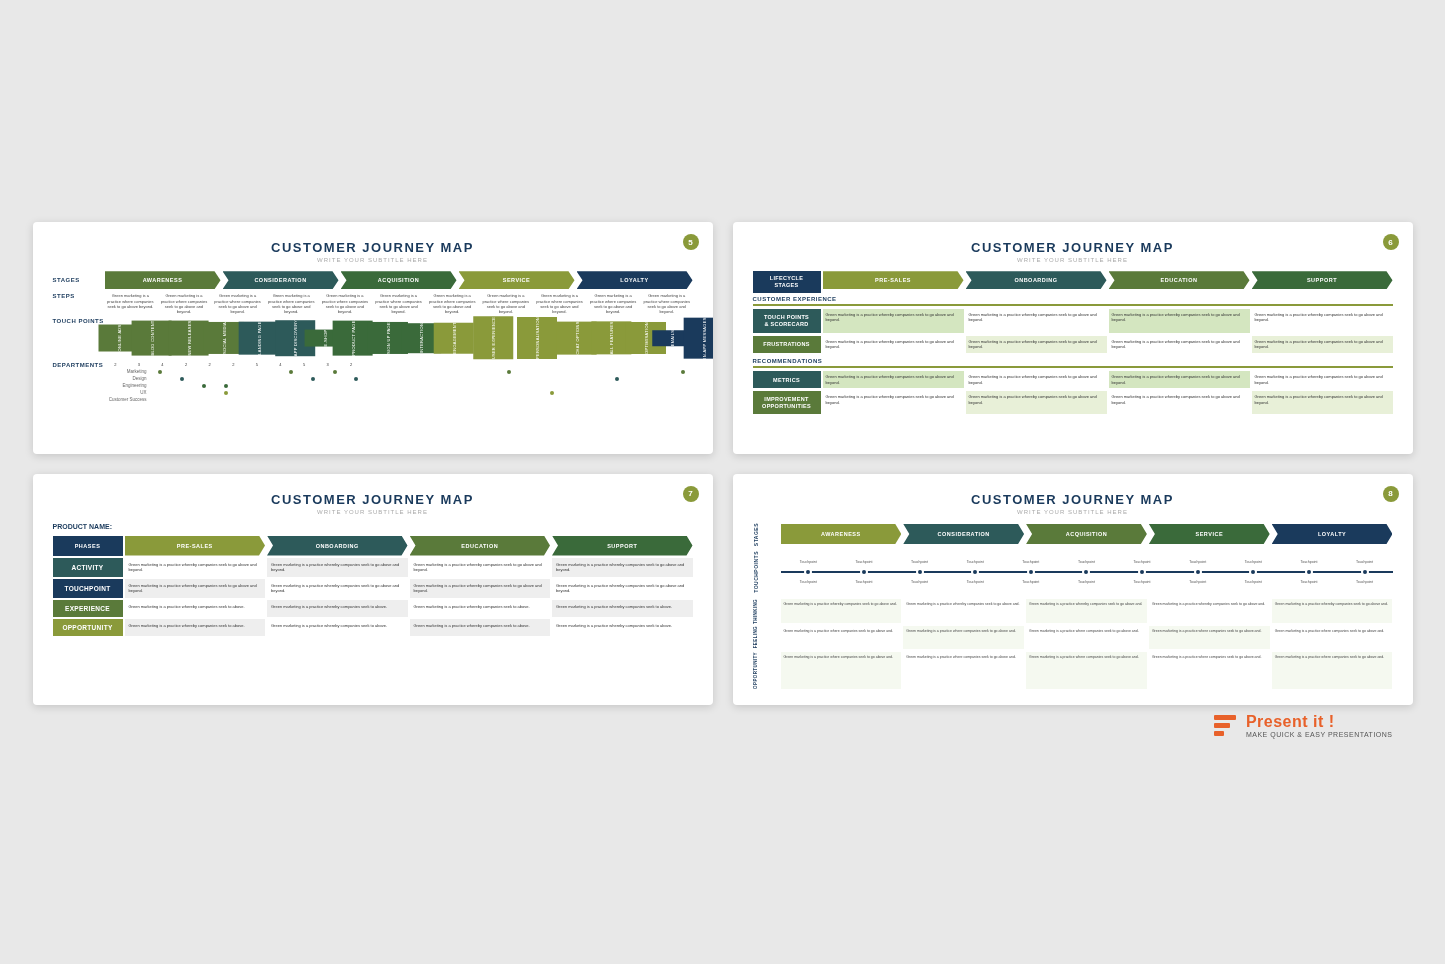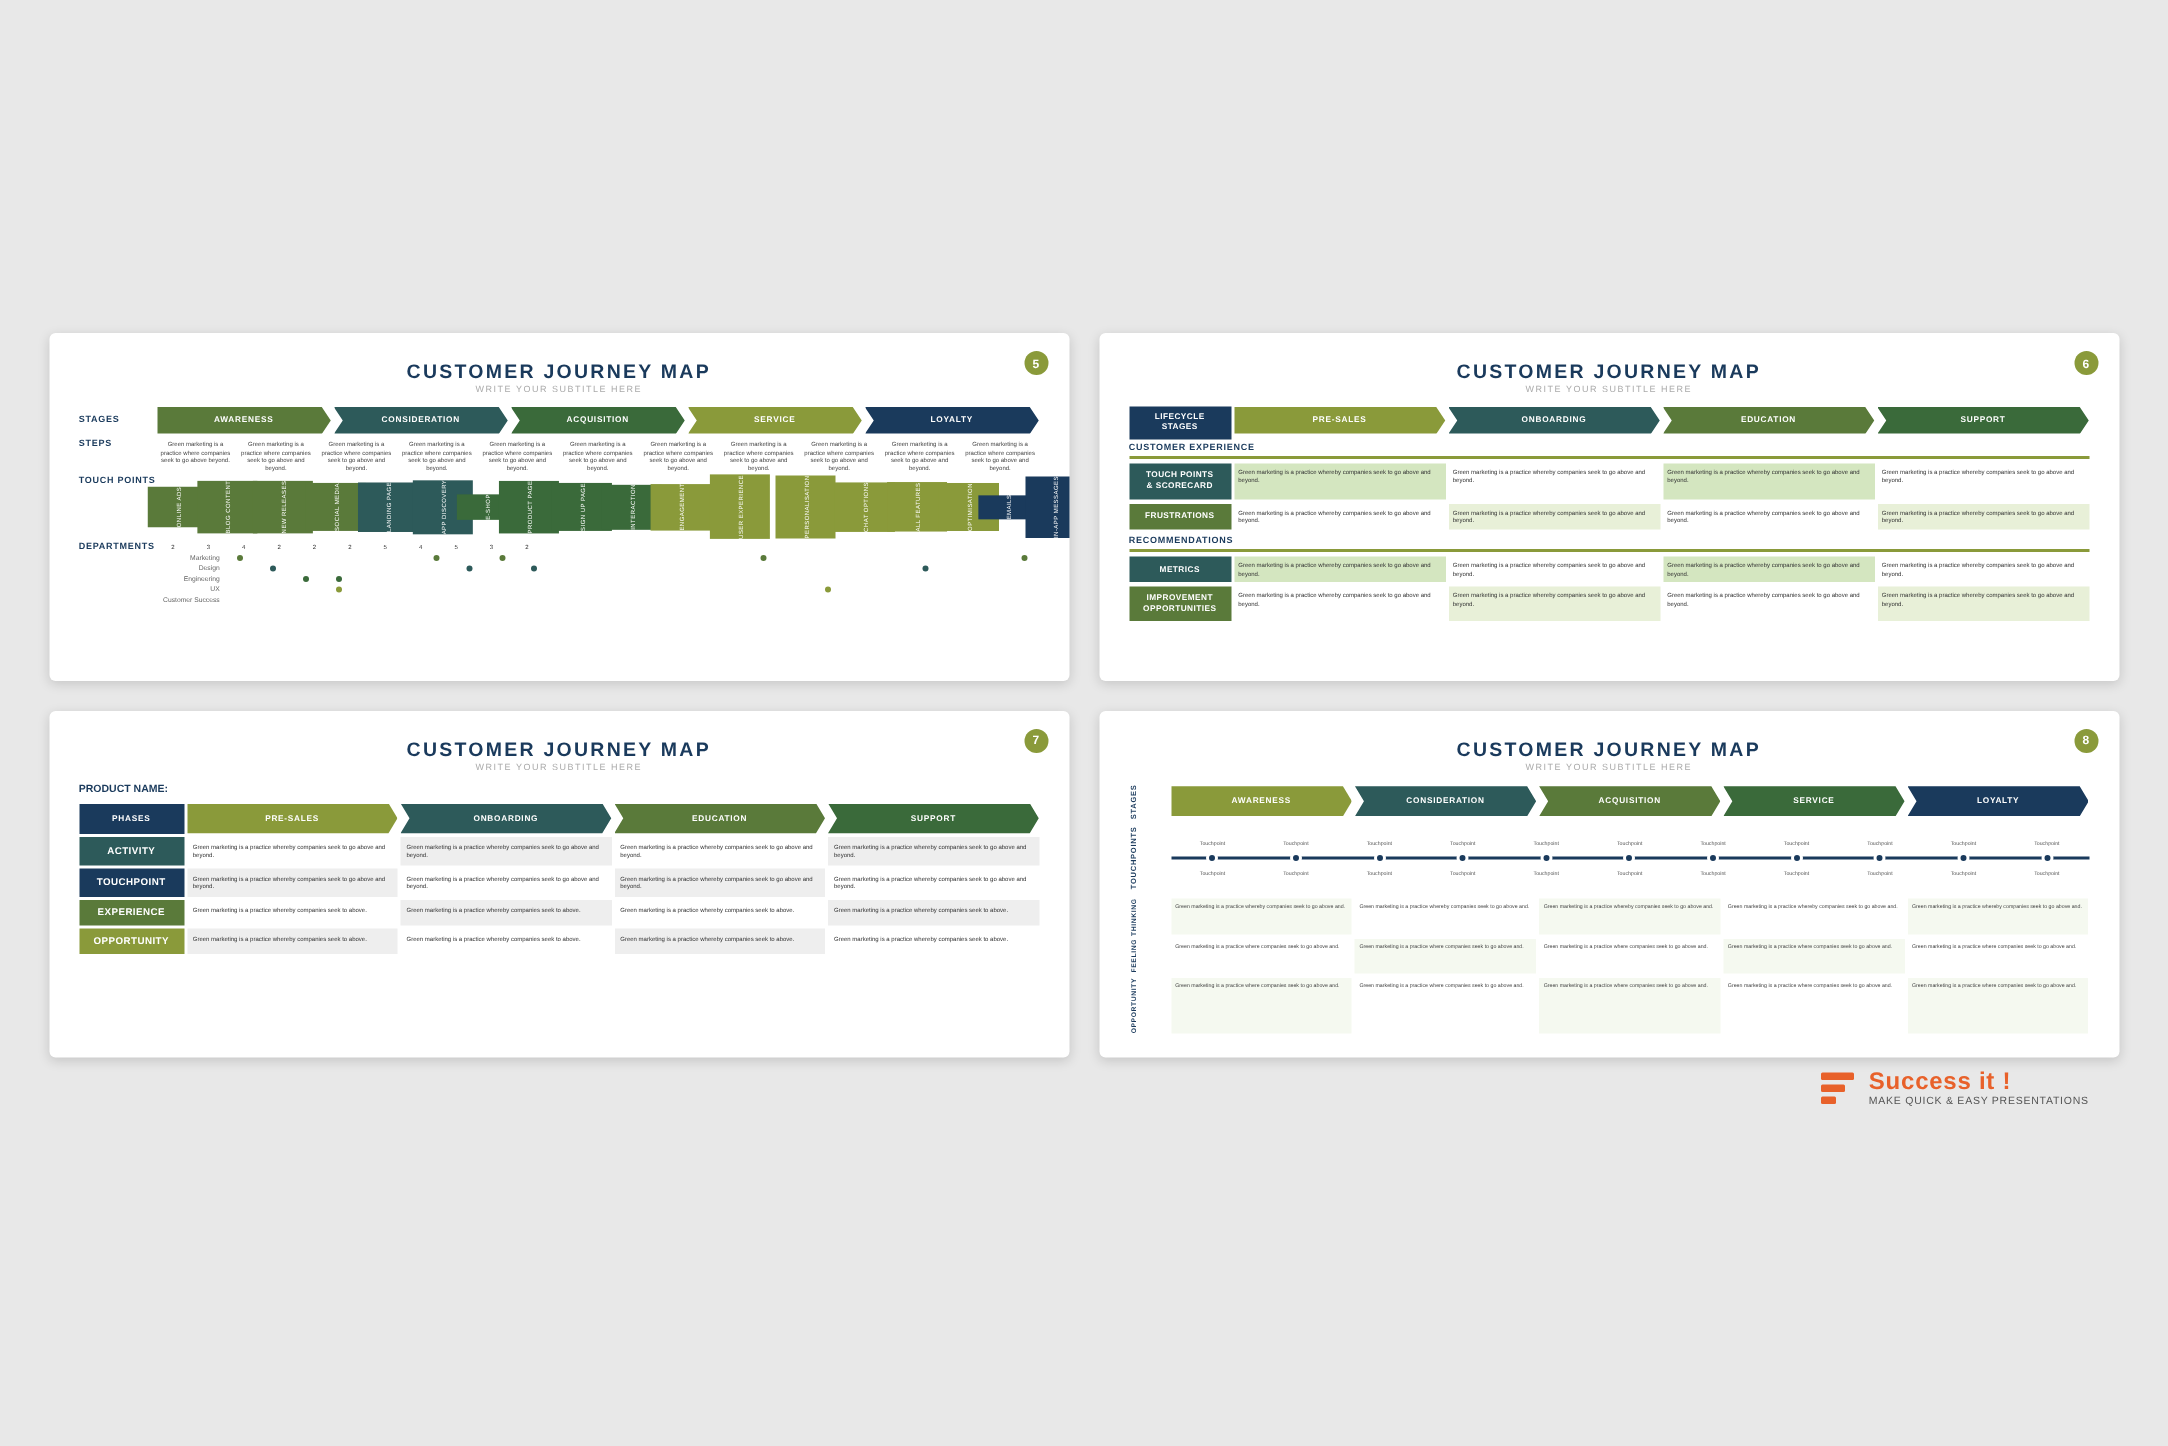--- a/index.html
+++ b/index.html
@@ -697,16 +697,16 @@
 
 </div>
 
 <div class="logo-area" style="width:100%;max-width:1380px;">
   <div style="display:flex;flex-direction:column;gap:3px;margin-right:4px;">
     <div style="width:22px;height:5px;background:#e8612a;border-radius:1px;"></div>
     <div style="width:16px;height:5px;background:#e8612a;border-radius:1px;"></div>
     <div style="width:10px;height:5px;background:#e8612a;border-radius:1px;"></div>
   </div>
   <div>
-    <div style="font-size:16px;font-weight:900;color:#e8612a;letter-spacing:0.5px;">Success it !</div>
+    <div style="font-size:16px;font-weight:900;color:#e8612a;letter-spacing:0.5px;">Present it !</div>
     <div style="font-size:7px;color:#555;letter-spacing:0.5px;text-transform:uppercase;">MAKE QUICK &amp; EASY PRESENTATIONS</div>
   </div>
 </div>
 
 </body></html>

